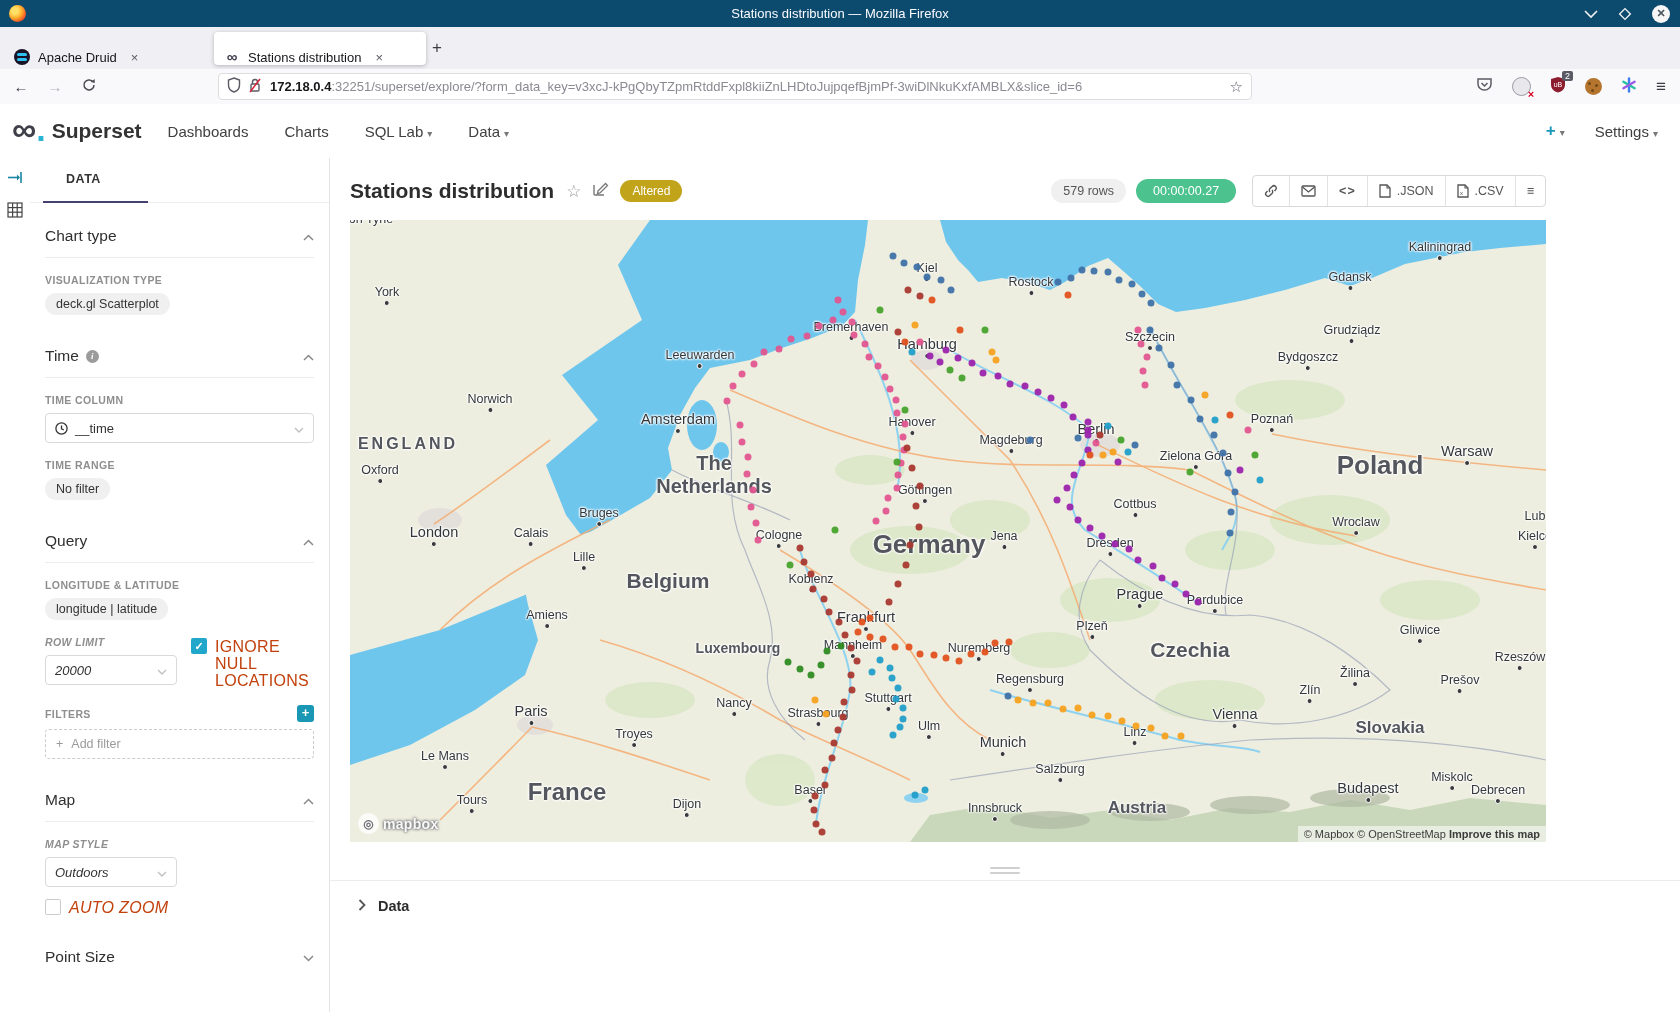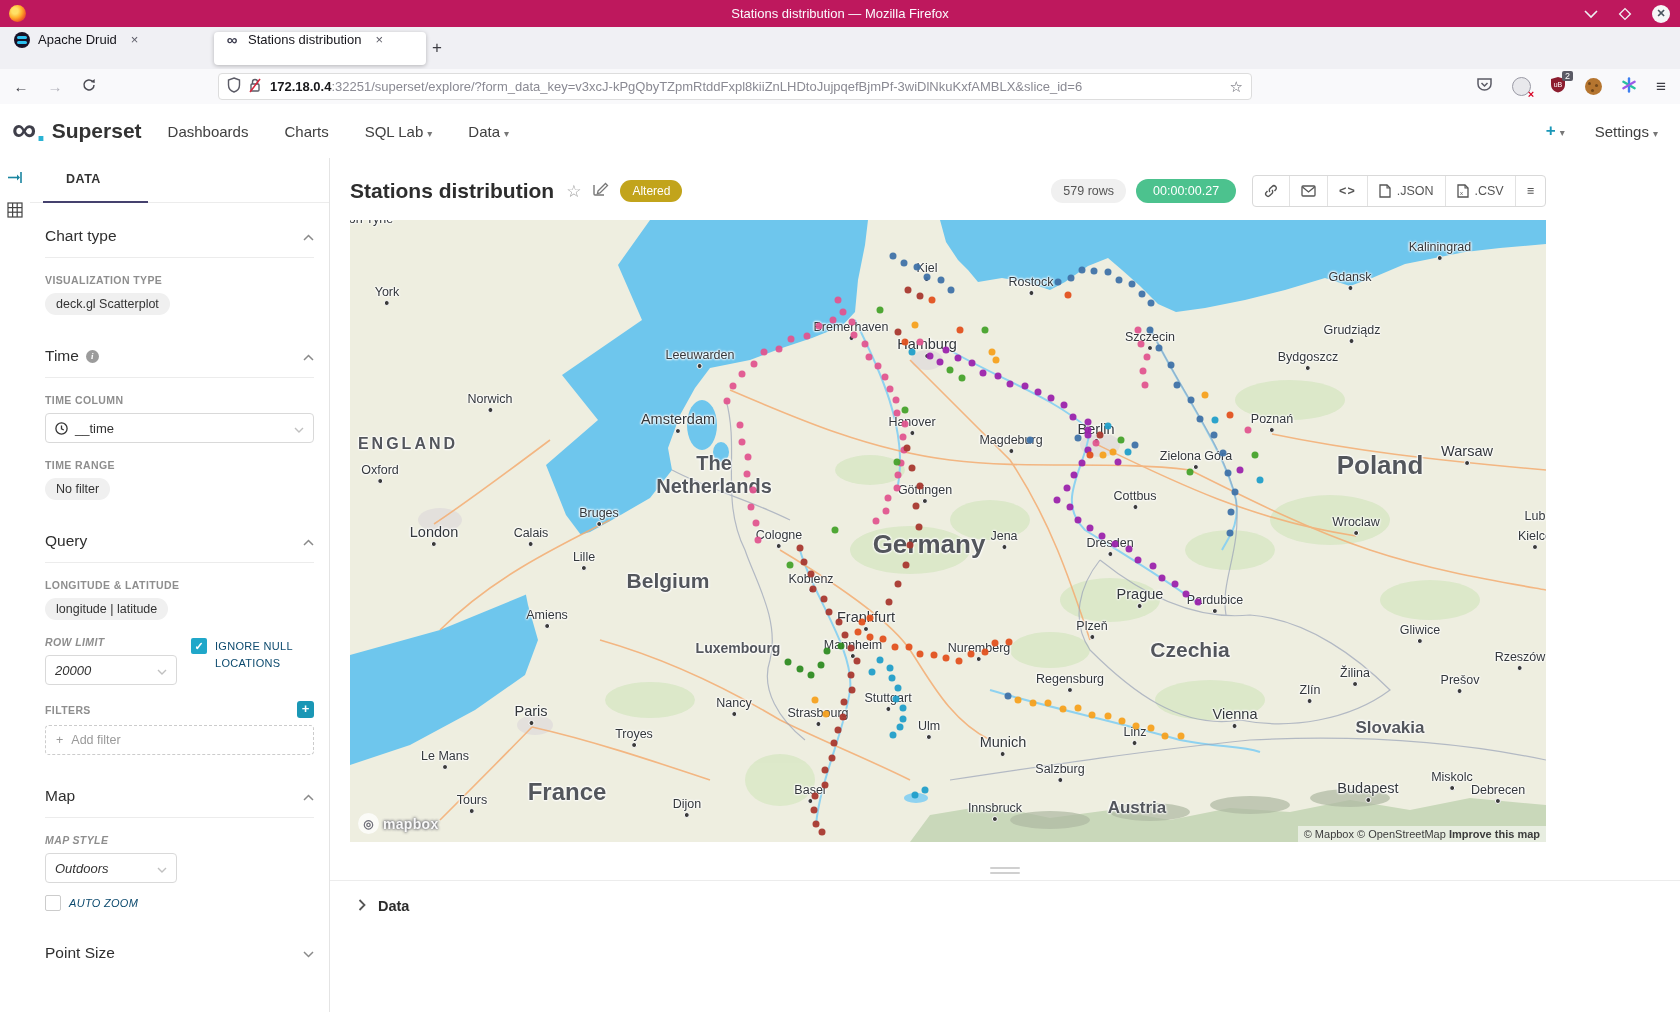--- a/index.html
+++ b/index.html
@@ -1,29 +1,29 @@
 <!DOCTYPE html>
 <html><head>
 <meta charset="utf-8">
 <style>
   html,body{margin:0;padding:0;background:#fff;}
   .page{position:relative;width:1680px;height:1012px;overflow:hidden;
         font-family:"Liberation Sans",sans-serif;background:#fff;color:#333;}
   
-  .titlebar{position:absolute;left:0;top:0;width:100%;height:27px;background:#be185d;
+  .titlebar{position:absolute;left:0;top:0;width:100%;height:27px;background:#0c4a6e;
             display:flex;align-items:center;}
   .ff-logo{position:absolute;left:9px;top:5px;width:17px;height:17px;border-radius:50%;
            background:radial-gradient(circle at 35% 35%,#ffe066 0 20%,#ffae2b 45%,#f25c26 70%,#b5305e 100%);}
   .win-title{flex:1;text-align:center;color:#fbfbfe;font-size:13px;}
   .win-btns{position:absolute;right:10px;top:0;height:27px;display:flex;align-items:center;gap:20px;color:#eef0f2;}
   .win-btns svg{display:block;}
   .close-circle{width:18px;height:18px;border-radius:50%;background:#f6f6f7;display:flex;align-items:center;justify-content:center;color:#4a545e;font-size:11px;font-weight:700;}
   
   .tabstrip{position:absolute;left:0;top:27px;width:100%;height:42px;background:#f0f0f4;}
-  .tab{position:absolute;top:5px;height:33px;display:flex;align-items:flex-start;padding:0 10px;border-radius:4px;font-size:13px;color:#15141a;}
+  .tab{position:absolute;top:5px;height:33px;display:flex;align-items:flex-end;padding:0 10px;border-radius:4px;font-size:13px;color:#15141a;}
   .tab .favicon{width:16px;height:16px;margin-right:8px;flex:0 0 auto;}
   .tab .tab-close{margin-left:14px;color:#5b5b66;font-size:13px;}
   .tab.inactive{left:4px;width:190px;}
   .tab.active{left:214px;width:192px;background:#fff;box-shadow:0 1px 4px rgba(0,0,0,.25);}
   .druid-fav{border-radius:50%;background:#191227;position:relative;overflow:hidden;}
   .druid-fav::after{content:"";position:absolute;left:3px;top:4px;width:10px;height:3px;border-radius:2px;background:#2ec1f0;box-shadow:0 5px 0 #2ec1f0;}
   .sup-fav{color:#3b3b4d;font-weight:700;font-size:15px;line-height:16px;text-align:center;}
   .newtab{position:absolute;left:424px;top:8px;width:26px;height:26px;text-align:center;line-height:26px;font-size:17px;color:#3c3c43;}
   
   .urlrow{position:absolute;left:0;top:69px;width:100%;height:35px;background:#f9f9fb;border-bottom:1px solid #d0d0d7;}
@@ -76,21 +76,21 @@
   .selbox .vchev{margin-left:auto;color:#c0c0c0;}
   .info-circ{display:inline-flex;width:13px;height:13px;border-radius:50%;background:#9b9b9b;color:#fff;font-size:9px;
              align-items:center;justify-content:center;font-weight:700;margin-left:7px;font-style:italic;font-family:"Liberation Serif",serif;}
   .tworow{display:flex;}
   .col-l{width:132px;flex:0 0 auto;font-style:italic;}
   .col-r{margin-left:14px;flex:1;}
   .chkrow{display:flex;margin-top:18px;align-items:flex-start;}
   .chk{width:16px;height:16px;border-radius:2px;flex:0 0 auto;margin-right:8px;}
   .chk.on{background:#20a7c9;color:#fff;font-size:11px;text-align:center;line-height:16px;font-weight:700;}
   .chk.off{background:#fff;border:1px solid #ccc;box-sizing:border-box;}
-  .chklabel{font-size:11px;color:#0c4a6e;letter-spacing:.3px;line-height:17px;}
+  .chklabel{font-size:16px;color:#c2410c;letter-spacing:.3px;line-height:17px;}
   .filters-row{display:flex;align-items:center;margin-top:16px;}
   .plusbox{margin-left:auto;width:17px;height:17px;border-radius:3px;background:#1a97b5;color:#fff;font-size:13px;
            line-height:16px;text-align:center;font-weight:700;}
   .addfilter{margin-top:7px;border:1px dashed #ccc;border-radius:4px;height:28px;display:flex;align-items:center;
              padding:0 10px;color:#9a9a9a;font-size:12.5px;gap:8px;}
   
   .content{position:absolute;left:330px;top:0;width:1350px;height:100%;}
   .chead{position:absolute;left:20px;top:16px;right:134px;height:34px;display:flex;align-items:center;}
   .ctitle{font-size:21px;font-weight:600;color:#2d2d2d;}
   .cicon{color:#9b9b9b;margin-left:12px;font-size:17px;}
@@ -521,42 +521,42 @@
             <div class="city-label big" style="left: 746px; top: 224px;">Berlin<span class="city-dot"></span></div>
             <div class="city-label" style="left: 429px; top: 329px;">Cologne<span class="city-dot"></span></div>
             <div class="city-label" style="left: 461px; top: 373px;">Koblenz<span class="city-dot"></span></div>
             <div class="city-label big" style="left: 516px; top: 412px;">Frankfurt<span class="city-dot"></span></div>
             <div class="city-label" style="left: 503px; top: 439px;">Mannheim<span class="city-dot"></span></div>
             <div class="city-label" style="left: 384px; top: 497px;">Nancy<span class="city-dot"></span></div>
             <div class="city-label" style="left: 468px; top: 507px;">Strasbourg<span class="city-dot"></span></div>
             <div class="city-label" style="left: 538px; top: 492px;">Stuttgart<span class="city-dot"></span></div>
             <div class="city-label" style="left: 579px; top: 520px;">Ulm<span class="city-dot"></span></div>
             <div class="city-label" style="left: 629px; top: 442px;">Nuremberg<span class="city-dot"></span></div>
-            <div class="city-label" style="left: 680px; top: 473px; margin-left: 40px;">Regensburg<span class="city-dot"></span></div>
+            <div class="city-label" style="left: 680px; top: 473px;">Regensburg<span class="city-dot"></span></div>
             <div class="city-label big" style="left: 653px; top: 537px;">Munich<span class="city-dot"></span></div>
             <div class="city-label" style="left: 654px; top: 330px;">Jena<span class="city-dot"></span></div>
             <div class="city-label" style="left: 460px; top: 584px;">Basel<span class="city-dot"></span></div>
             <div class="city-label" style="left: 645px; top: 602px;">Innsbruck<span class="city-dot"></span></div>
             <div class="city-label" style="left: 710px; top: 563px;">Salzburg<span class="city-dot"></span></div>
             <div class="city-label" style="left: 785px; top: 526px;">Linz<span class="city-dot"></span></div>
             <div class="city-label big" style="left: 885px; top: 509px;">Vienna<span class="city-dot"></span></div>
             <div class="city-label big" style="left: 1018px; top: 583px;">Budapest<span class="city-dot"></span></div>
             <div class="city-label" style="left: 1148px; top: 584px;">Debrecen<span class="city-dot"></span></div>
             <div class="city-label" style="left: 1102px; top: 571px;">Miskolc<span class="city-dot"></span></div>
             <div class="city-label" style="left: 1110px; top: 474px;">Prešov<span class="city-dot"></span></div>
             <div class="city-label" style="left: 1170px; top: 451px;">Rzeszów<span class="city-dot"></span></div>
             <div class="city-label" style="left: 800px; top: 131px;">Szczecin<span class="city-dot"></span></div>
             <div class="city-label" style="left: 1000px; top: 71px;">Gdansk<span class="city-dot"></span></div>
             <div class="city-label" style="left: 1090px; top: 41px;">Kaliningrad<span class="city-dot"></span></div>
             <div class="city-label" style="left: 1002px; top: 124px;">Grudziądz<span class="city-dot"></span></div>
             <div class="city-label" style="left: 958px; top: 151px;">Bydgoszcz<span class="city-dot"></span></div>
             <div class="city-label" style="left: 922px; top: 213px;">Poznań<span class="city-dot"></span></div>
             <div class="city-label big" style="left: 1117px; top: 246px;">Warsaw<span class="city-dot"></span></div>
             <div class="city-label" style="left: 846px; top: 250px;">Zielona Góra<span class="city-dot"></span></div>
-            <div class="city-label" style="left: 785px; top: 290px;">Cottbus<span class="city-dot"></span></div>
+            <div class="city-label" style="left: 785px; top: 298px;">Cottbus<span class="city-dot"></span></div>
             <div class="city-label" style="left: 1006px; top: 316px;">Wroclaw<span class="city-dot"></span></div>
             <div class="city-label" style="left: 760px; top: 337px;">Dresden<span class="city-dot"></span></div>
             <div class="city-label big" style="left: 790px; top: 389px;">Prague<span class="city-dot"></span></div>
             <div class="city-label" style="left: 742px; top: 420px;">Plzeň<span class="city-dot"></span></div>
             <div class="city-label" style="left: 865px; top: 394px;">Pardubice<span class="city-dot"></span></div>
             <div class="city-label" style="left: 1185px; top: 330px;">Kielce<span class="city-dot"></span></div>
             <div class="city-label" style="left: 1185px; top: 303px;">Lub</div>
             <div class="city-label" style="left: 1070px; top: 424px;">Gliwice<span class="city-dot"></span></div>
             <div class="city-label" style="left: 960px; top: 484px;">Zlín<span class="city-dot"></span></div>
             <div class="city-label" style="left: 1005px; top: 467px;">Žilina<span class="city-dot"></span></div>

